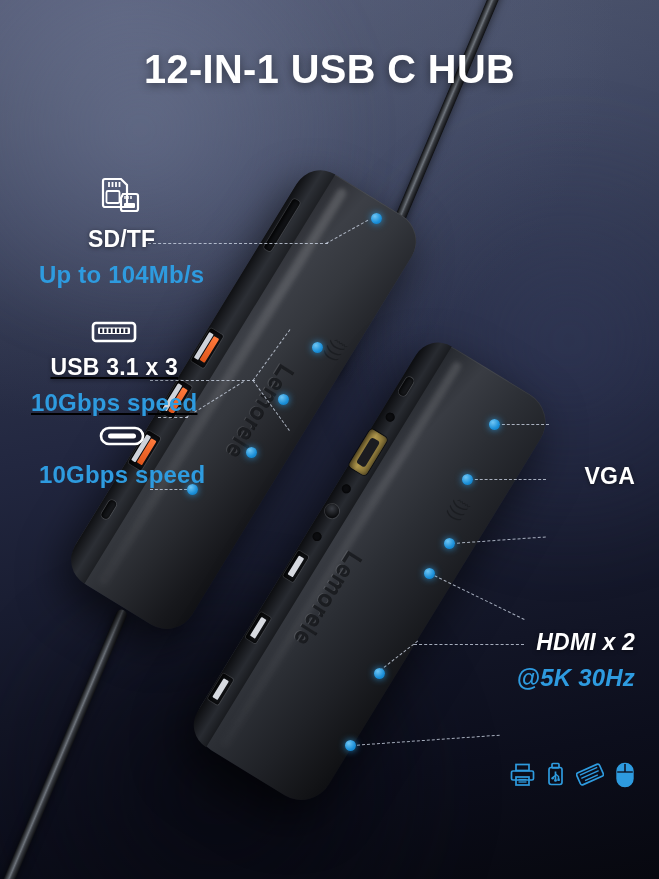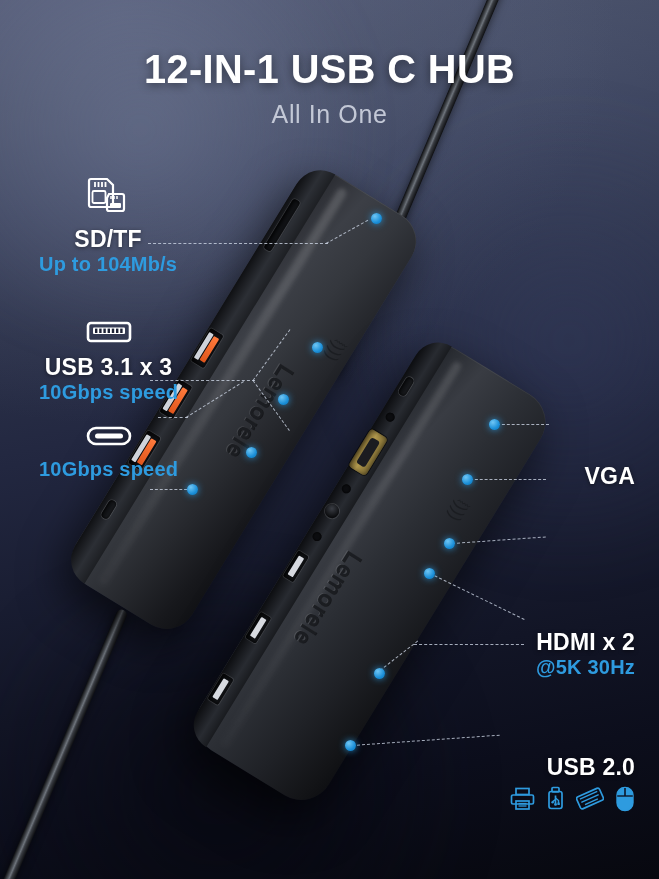--- a/index.html
+++ b/index.html
@@ -29,22 +29,22 @@
   }
   .subtitle{
     position:absolute;left:0;right:0;top:100px;text-align:center;
     font-size:25px;color:#c3c8d6;letter-spacing:.6px;
   }
 
   
   .feat{position:absolute;text-align:center;}
   .feat .name{font-size:23px;font-weight:bold;color:#fff;letter-spacing:.2px;
     text-shadow:0 1px 4px rgba(0,0,0,.5);line-height:1.06;white-space:nowrap;}
-  .feat .sub{font-size:20px;font-weight:bold;color:#2e9bdf;letter-spacing:.2px;
-    line-height:1.15;margin-top:2px;white-space:nowrap;}
+  .feat .sub{font-size:24px;font-weight:bold;color:#2e9bdf;letter-spacing:.2px;
+    line-height:1.15;margin-top:10px;white-space:nowrap;}
   .feat.right{text-align:right;}
   .feat .ico{display:block;margin-bottom:7px;}
 
   
   .dev{position:absolute;}
   .hub-a{
     left:118px;top:150px;width:252px;height:500px;
     transform:rotate(31.5deg);transform-origin:50% 50%;
   }
   .hub-a .shell{
@@ -182,21 +182,20 @@
     <div class="port jack" style="left:73px;top:196px;"></div>
     <div class="port vent" style="left:76px;top:228px;"></div>
     <div class="port hdmi" style="left:72px;top:254px;"></div>
     <div class="port hdmi" style="left:72px;top:326px;"></div>
     <div class="port hdmi" style="left:72px;top:398px;"></div>
   </div>
   <div class="brand brand-b">Lemorele</div>
   <div class="waves waves-b">⦚)))</div>
 
   <div class="title">12-IN-1 USB C HUB</div>
-  <div class="subtitle">All In One</div>
 
   <div class="leader" style="left:148px;top:243px;width:180px;"></div>
   <div class="leader" style="left:326px;top:243px;width:48px;transform:rotate(-29deg);"></div>
 
   <div class="leader" style="left:150px;top:380px;width:105px;"></div>
   <div class="leader" style="left:253px;top:380px;width:63px;transform:rotate(-54deg);"></div>
   <div class="leader" style="left:253px;top:380px;width:62px;transform:rotate(54deg);"></div>
   <div class="leader" style="left:186px;top:417px;width:68px;transform:rotate(-32deg);"></div>
   <div class="leader" style="left:158px;top:417px;width:30px;"></div>
 
@@ -242,21 +241,21 @@
           <line x1="24" y1="20" x2="24" y2="23"></line>
             <line x1="27" y1="20" x2="27" y2="23"></line>
           <line x1="30" y1="20" x2="30" y2="23"></line>
         </g>
       </svg>
     </span>
     <div class="name">SD/TF</div>
     <div class="sub">Up to 104Mb/s</div>
   </div>
 
-  <div class="feat" style="left:39px;top:320px;">
+  <div class="feat" style="left:31px;top:320px;text-decoration:underline;">
     <span class="ico">
       <svg width="46" height="24" viewBox="0 0 46 24">
         <rect x="2" y="3" width="42" height="18" rx="3" fill="none" stroke="#fff" stroke-width="2.6"></rect>
         <rect x="7" y="7.5" width="32" height="6.5" rx="1" fill="#fff"></rect>
         <g fill="#1d2236">
           <rect x="9" y="8.6" width="2.4" height="4.4"></rect>
             <rect x="13.2" y="8.6" width="2.4" height="4.4"></rect>
           <rect x="17.4" y="8.6" width="2.4" height="4.4"></rect>
             <rect x="21.6" y="8.6" width="2.4" height="4.4"></rect>
           <rect x="25.8" y="8.6" width="2.4" height="4.4"></rect>
@@ -278,27 +277,26 @@
     </span>
     <div class="sub">10Gbps speed</div>
   </div>
 
 
   <div class="feat right" style="right:24px;top:464px;">
     <div class="name">VGA</div>
   </div>
 
 
-  <div class="feat right" style="right:24px;top:630px;">
+  <div class="feat right" style="right:24px;top:630px;font-style:italic;">
     <div class="name">HDMI x 2</div>
     <div class="sub">@5K 30Hz</div>
   </div>
 
   <div class="feat right" style="right:24px;top:755px;">
-    <div class="name">USB 2.0</div>
     <div class="u2icons">
       <span>
         <svg width="25" height="25" viewBox="0 0 25 25">
           <rect x="6" y="2.5" width="13" height="6" fill="none" stroke="#2e9bdf" stroke-width="1.7"></rect>
           <path d="M3 9 h19 a1.5 1.5 0 0 1 1.5 1.5 v6 a1.5 1.5 0 0 1 -1.5 1.5 h-19 a1.5 1.5 0 0 1 -1.5 -1.5 v-6 a1.5 1.5 0 0 1 1.5 -1.5 z" fill="none" stroke="#2e9bdf" stroke-width="1.7"></path>
           <rect x="6" y="15" width="13" height="8" fill="none" stroke="#2e9bdf" stroke-width="1.7"></rect>
           <g stroke="#2e9bdf" stroke-width="1.3">
             <line x1="8.5" y1="17.5" x2="16.5" y2="17.5"></line>
               <line x1="8.5" y1="20" x2="16.5" y2="20"></line>
           </g>

